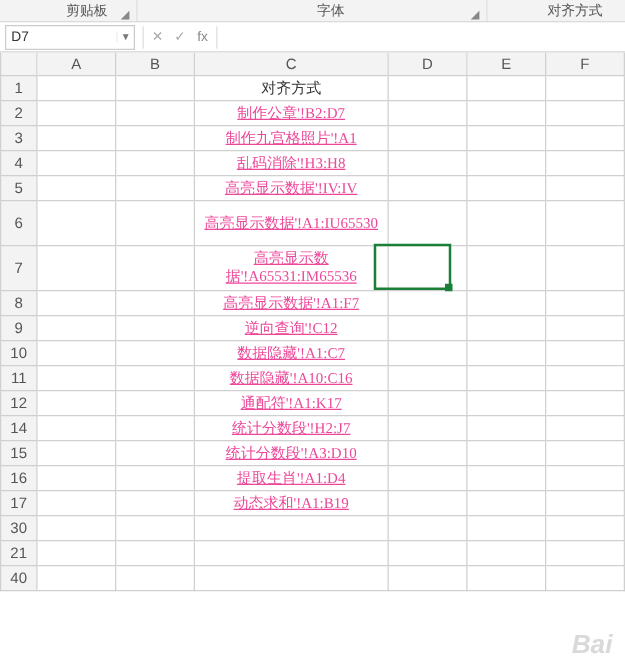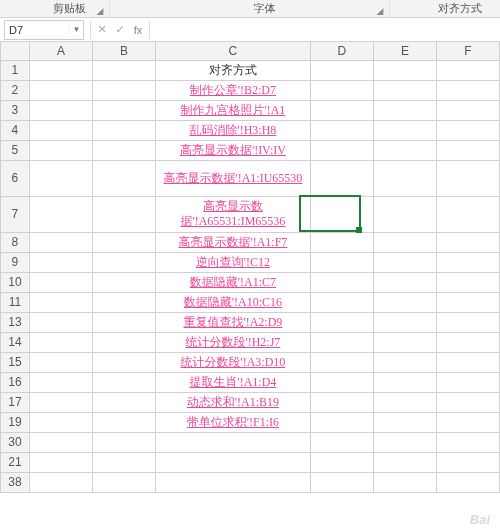--- a/index.html
+++ b/index.html
@@ -45,21 +45,21 @@
   }
   
   .fbar {
     display: flex;
     align-items: center;
     height: 24px;
     background: #fff;
     border-bottom: 1px solid #d4d4d4;
   }
   .namebox {
-    width: 80px;
+    width: 104px;
     height: 20px;
     margin: 0 4px;
     display: flex;
     align-items: center;
     border: 1px solid #ccc;
   }
   .namebox-val {
     flex: 1;
     padding: 0 4px;
     font-size: 11px;
@@ -148,21 +148,21 @@
     right: -3px; bottom: -3px;
     width: 6px; height: 6px;
     background: #1a7f37;
   }
   
   .wm {
     position: absolute;
     right: 10px;
     bottom: 6px;
     color: #d9d9d9;
-    font-size: 13px;
+    font-size: 21px;
     font-weight: bold;
     font-style: italic;
     pointer-events: none;
     line-height: 1;
     text-align: right;
   }
   .wm-sub { font-size: 8px; font-style: normal; display: block; color:#e2e2e2;}
 </style>
 </head>
 <body>
@@ -330,25 +330,25 @@
           <td></td>
           <td></td>
           <td>
             <span class="cell-link">数据隐藏'!A10:C16</span>
           </td>
           <td></td>
           <td></td>
           <td></td>
         </tr>
         <tr>
-          <td class="rowhdr">13</td>
-          <td></td>
-          <td></td>
-          <td>
-            <span class="cell-link">重复值查找'!A2:D9</span>
+          <td class="rowhdr">12</td>
+          <td></td>
+          <td></td>
+          <td>
+            <span class="cell-link">通配符'!A1:K17</span>
           </td>
           <td></td>
           <td></td>
           <td></td>
         </tr>
         <tr>
           <td class="rowhdr">14</td>
           <td></td>
           <td></td>
           <td>
@@ -385,50 +385,39 @@
           <td></td>
           <td></td>
           <td>
             <span class="cell-link">动态求和'!A1:B19</span>
           </td>
           <td></td>
           <td></td>
           <td></td>
         </tr>
         <tr>
-          <td class="rowhdr">19</td>
-          <td></td>
-          <td></td>
-          <td>
-            <span class="cell-link">带单位求积'!F1:I6</span>
-          </td>
-          <td></td>
-          <td></td>
-          <td></td>
-        </tr>
-        <tr>
           <td class="rowhdr">30</td>
           <td></td>
           <td></td>
           <td></td>
           <td></td>
           <td></td>
           <td></td>
         </tr>
         <tr>
           <td class="rowhdr">21</td>
           <td></td>
           <td></td>
           <td></td>
           <td></td>
           <td></td>
           <td></td>
         </tr>
         <tr>
-          <td class="rowhdr">38</td>
+          <td class="rowhdr">40</td>
           <td></td>
           <td></td>
           <td></td>
           <td></td>
           <td></td>
           <td></td>
         </tr>
       </tbody>
   </table>
   <div id="sel" class="selbox" style="left: 299px; top: 153px; width: 62px; height: 37px;">

